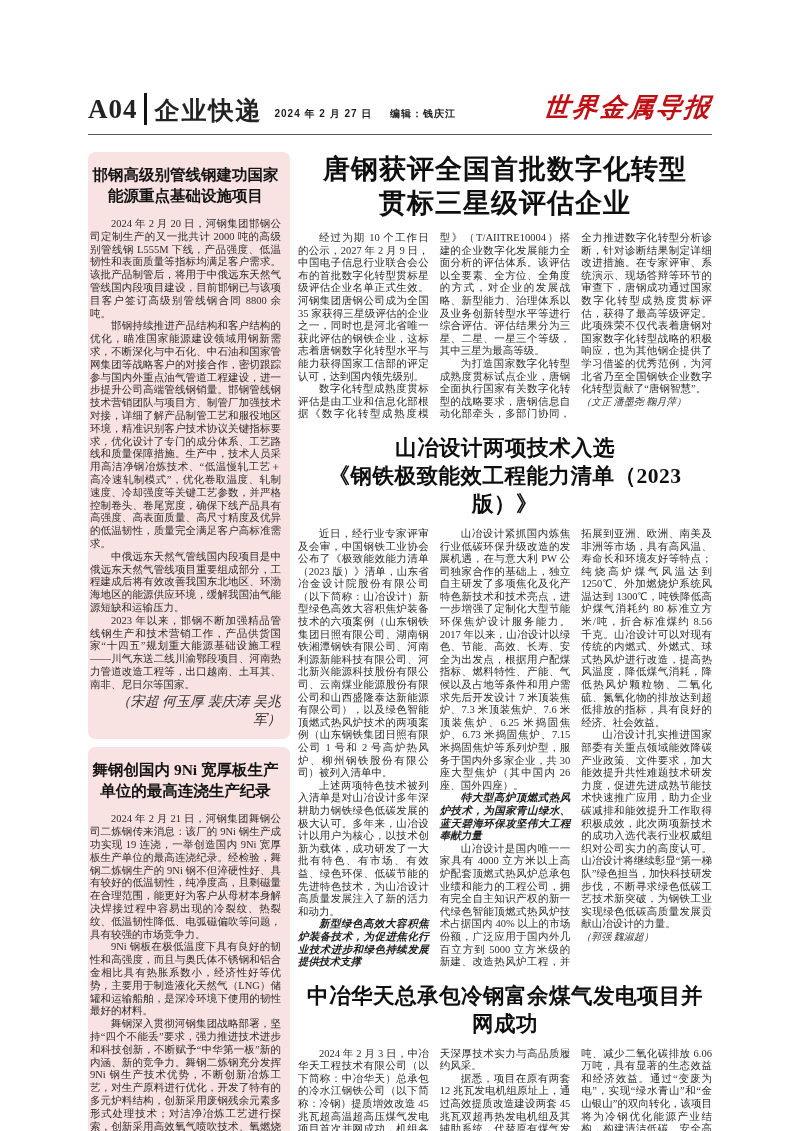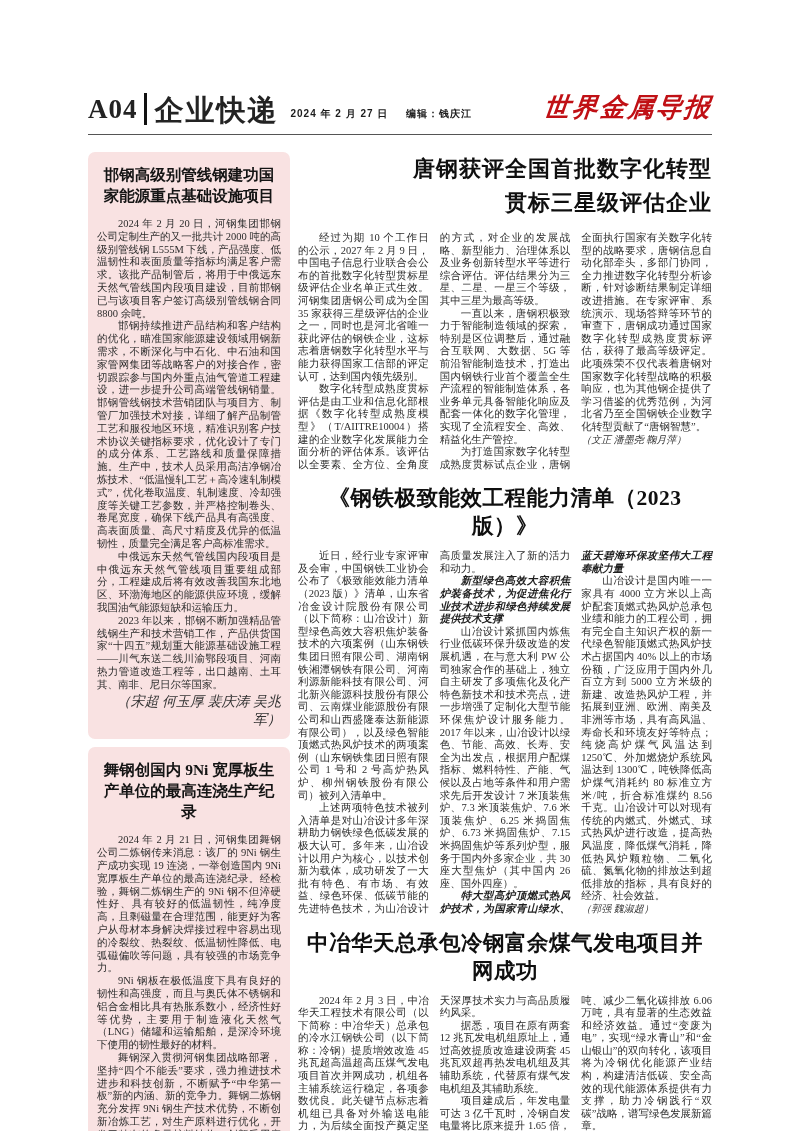--- a/index.html
+++ b/index.html
@@ -4,41 +4,41 @@
 <style>
   * { margin:0; padding:0; box-sizing:border-box; }
   html,body { background:#ffffff; }
   body { width:800px; height:1131px; font-family:"Liberation Serif", serif; color:#232323; overflow:hidden; }
   .page { width:800px; height:1131px; padding:90px 88px 0 88px; background:#ffffff; }
 
   
   .masthead-row { display:flex; align-items:flex-end; }
   .page-no { font-family:"Liberation Serif", serif; font-weight:bold; font-size:27px; letter-spacing:1px; }
   .head-divider { width:3px; height:32px; background:#111; margin:0 8px 0 6px; }
-  .section-title { font-family:"Liberation Sans", sans-serif; font-weight:bold; font-size:29px; letter-spacing:2px; line-height:30px; }
+  .section-title { font-family:"Liberation Sans", sans-serif; font-weight:bold; font-size:25px; letter-spacing:2px; line-height:30px; }
   .head-meta { font-family:"Liberation Sans", sans-serif; font-size:10px; font-weight:bold; color:#1c1c1c; margin:0 0 4px 12px; letter-spacing:1px; }
   .head-meta span { margin-right:14px;text-align:center; }
   .masthead-logo { margin-left:auto; font-family:"Liberation Serif", serif; font-weight:bold; font-style:italic; font-size:26px; letter-spacing:2px; transform:skewX(-6deg); }
   .head-rule { border-bottom:1px solid #555; margin-top:9px; }
 
   
   .content { display:flex; gap:8px; margin-top:17px; }
   .left-col { width:202px; flex:0 0 202px; }
   .right-col { flex:1; min-width:0; }
 
   
-  .pink-box { background:#f9e2e2; border-radius:7px; padding:12px 9px 10px 9px; margin-bottom:8px; }
+  .pink-box { background:#f9e2e2; border-radius:7px; padding:12px 9px 10px 2px; margin-bottom:8px; }
   .pink-box h2 { font-family:"Liberation Serif", serif; font-size:15.5px; line-height:21px; text-align:center; color:#141414; font-weight:bold; margin-bottom:12px; }
   .pink-box p { font-size:10.5px; line-height:12.8px; text-align:justify; text-indent:2em; color:#2c2c2c; }
   .pink-box .byline { font-size:14px; text-align:right; font-style:italic; color:#333; margin-top:2px; }
 
   
   .article { margin-bottom:13px; }
   .headline { text-align:center; font-family:"Liberation Serif", serif; font-weight:bold; color:#0f0f0f; }
-  .headline-xl { font-size:22px; line-height:34px; letter-spacing:1px; margin-bottom:12px;text-align:right; }
+  .headline-xl { font-size:27px; line-height:34px; letter-spacing:1px; margin-bottom:12px; }
   .headline-lg { font-size:21.5px; line-height:28px; letter-spacing:0.5px; margin-bottom:10px; }
   .cols3 { column-count:3; column-gap:11px; font-size:10.5px; line-height:12.6px; text-align:justify; color:#2c2c2c; }
   .cols3 p { text-indent:2em; }
   .kai { font-style:italic; font-weight:bold; color:#1f1f1f; }
   .cols3 .byline { text-align:left; font-size:10px; font-style:italic; color:#333; }
 </style>
 </head>
 <body>
 
 <div class="page">
@@ -81,37 +81,38 @@
     <main class="right-col">
 
       <article class="article">
         <h1 class="headline headline-xl">
           <div>唐钢获评全国首批数字化转型</div>
           <div>贯标三星级评估企业</div>
         </h1>
         <div class="cols3">
           <p>经过为期 10 个工作日的公示，2027 年 2 月 9 日，中国电子信息行业联合会公布的首批数字化转型贯标星级评估企业名单正式生效。河钢集团唐钢公司成为全国 35 家获得三星级评估的企业之一，同时也是河北省唯一获此评估的钢铁企业，这标志着唐钢数字化转型水平与能力获得国家工信部的评定认可，达到国内领先级别。</p>
           <p>数字化转型成熟度贯标评估是由工业和信息化部根据《数字化转型成熟度模型》（T/AIITRE10004）搭建的企业数字化发展能力全面分析的评估体系。该评估以全要素、全方位、全角度的方式，对企业的发展战略、新型能力、治理体系以及业务创新转型水平等进行综合评估。评估结果分为三星、二星、一星三个等级，其中三星为最高等级。</p>
-          <p>一直以来，唐钢积极致力于智能制造领域的探索，特别是区位调整后，通过融合互联网、大数据、5G 等前沿智能制造技术，打造出国内钢铁行业首个覆盖全生产流程的智能制造体系，各业务单元具备智能化响应及配套一体化的数字化管理，实现了全流程安全、高效、精益化生产管控。</p>
           <p>为打造国家数字化转型成熟度贯标试点企业，唐钢全面执行国家有关数字化转型的战略要求，唐钢信息自动化部牵头，多部门协同，全力推进数字化转型分析诊断，针对诊断结果制定详细改进措施。在专家评审、系统演示、现场答辩等环节的审查下，唐钢成功通过国家数字化转型成熟度贯标评估，获得了最高等级评定。此项殊荣不仅代表着唐钢对国家数字化转型战略的积极响应，也为其他钢企提供了学习借鉴的优秀范例，为河北省乃至全国钢铁企业数字化转型贡献了“唐钢智慧”。</p>
           <div class="byline">（文正 潘墨尧 鞠月萍）</div>
         </div>
       </article>
 
       <article class="article">
         <h1 class="headline headline-lg">
+          <div>山冶设计两项技术入选</div>
           <div>《钢铁极致能效工程能力清单（2023 版）》</div>
         </h1>
         <div class="cols3">
           <p>近日，经行业专家评审及会审，中国钢铁工业协会公布了《极致能效能力清单（2023 版）》清单，山东省冶金设计院股份有限公司（以下简称：山冶设计）新型绿色高效大容积焦炉装备技术的六项案例（山东钢铁集团日照有限公司、湖南钢铁湘潭钢铁有限公司、河南利源新能科技有限公司、河北新兴能源科技股份有限公司、云南煤业能源股份有限公司和山西盛隆泰达新能源有限公司），以及绿色智能顶燃式热风炉技术的两项案例（山东钢铁集团日照有限公司 1 号和 2 号高炉热风炉、柳州钢铁股份有限公司）被列入清单中。</p>
           <p>上述两项特色技术被列入清单是对山冶设计多年深耕助力钢铁绿色低碳发展的极大认可。多年来，山冶设计以用户为核心，以技术创新为载体，成功研发了一大批有特色、有市场、有效益、绿色环保、低碳节能的先进特色技术，为山冶设计高质量发展注入了新的活力和动力。</p>
           <p class="kai">新型绿色高效大容积焦炉装备技术，为促进焦化行业技术进步和绿色持续发展提供技术支撑</p>
           <p>山冶设计紧抓国内炼焦行业低碳环保升级改造的发展机遇，在与意大利 PW 公司独家合作的基础上，独立自主研发了多项焦化及化产特色新技术和技术亮点，进一步增强了定制化大型节能环保焦炉设计服务能力。2017 年以来，山冶设计以绿色、节能、高效、长寿、安全为出发点，根据用户配煤指标、燃料特性、产能、气候以及占地等条件和用户需求先后开发设计 7 米顶装焦炉、7.3 米顶装焦炉、7.6 米顶装焦炉、6.25 米捣固焦炉、6.73 米捣固焦炉、7.15 米捣固焦炉等系列炉型，服务于国内外多家企业，共 30 座大型焦炉（其中国内 26 座、国外四座）。</p>
           <p class="kai">特大型高炉顶燃式热风炉技术，为国家青山绿水、蓝天碧海环保攻坚伟大工程奉献力量</p>
           <p>山冶设计是国内唯一一家具有 4000 立方米以上高炉配套顶燃式热风炉总承包业绩和能力的工程公司，拥有完全自主知识产权的新一代绿色智能顶燃式热风炉技术占据国内 40% 以上的市场份额，广泛应用于国内外几百立方到 5000 立方米级的新建、改造热风炉工程，并拓展到亚洲、欧洲、南美及非洲等市场，具有高风温、寿命长和环境友好等特点；纯烧高炉煤气风温达到 1250℃、外加燃烧炉系统风温达到 1300℃，吨铁降低高炉煤气消耗约 80 标准立方米/吨，折合标准煤约 8.56 千克。山冶设计可以对现有传统的内燃式、外燃式、球式热风炉进行改造，提高热风温度，降低煤气消耗，降低热风炉颗粒物、二氧化硫、氮氧化物的排放达到超低排放的指标，具有良好的经济、社会效益。</p>
+          <p>山冶设计扎实推进国家部委有关重点领域能效降碳产业政策、文件要求，加大能效提升共性难题技术研发力度，促进先进成熟节能技术快速推广应用，助力企业碳减排和能效提升工作取得积极成效，此次两项新技术的成功入选代表行业权威组织对公司实力的高度认可。山冶设计将继续彰显“第一梯队”绿色担当，加快科技研发步伐，不断寻求绿色低碳工艺技术新突破，为钢铁工业实现绿色低碳高质量发展贡献山冶设计的力量。</p>
           <div class="byline">（郭强 魏淑超）</div>
         </div>
       </article>
 
       <article class="article">
         <h1 class="headline headline-lg">
           <div>中冶华天总承包冷钢富余煤气发电项目并网成功</div>
         </h1>
         <div class="cols3">
           <p>2024 年 2 月 3 日，中冶华天工程技术有限公司（以下简称：中冶华天）总承包的冷水江钢铁公司（以下简称：冷钢）提质增效改造 45 兆瓦超高温超高压煤气发电项目首次并网成功，机组各主辅系统运行稳定，各项参数优良。此关键节点标志着机组已具备对外输送电能力，为后续全面投产奠定坚实基础，再次彰显了中冶华天深厚技术实力与高品质履约风采。</p>

